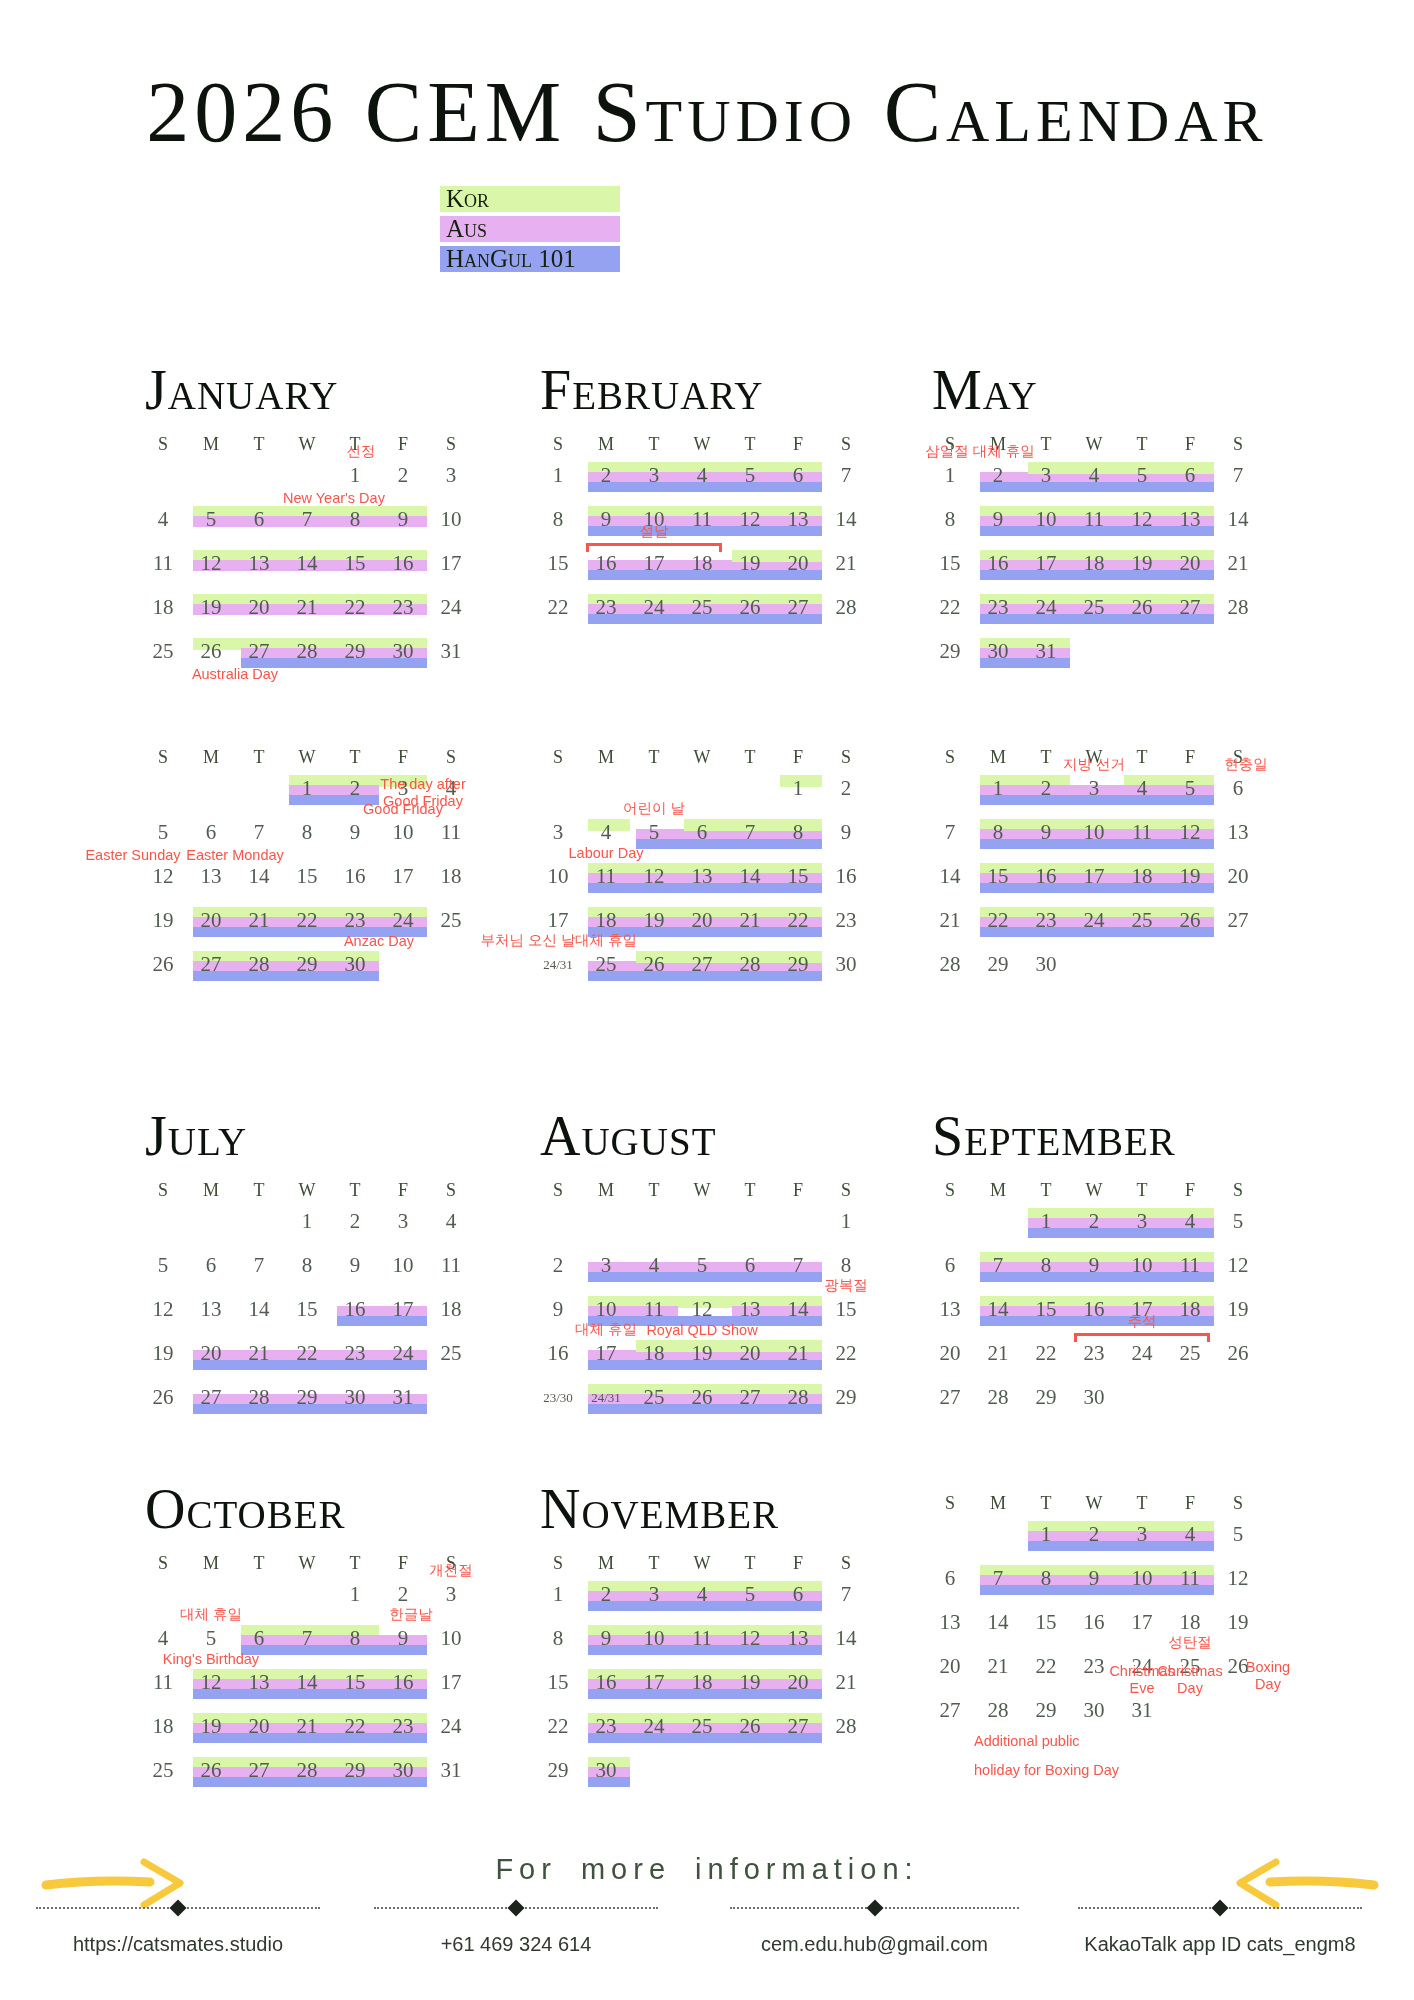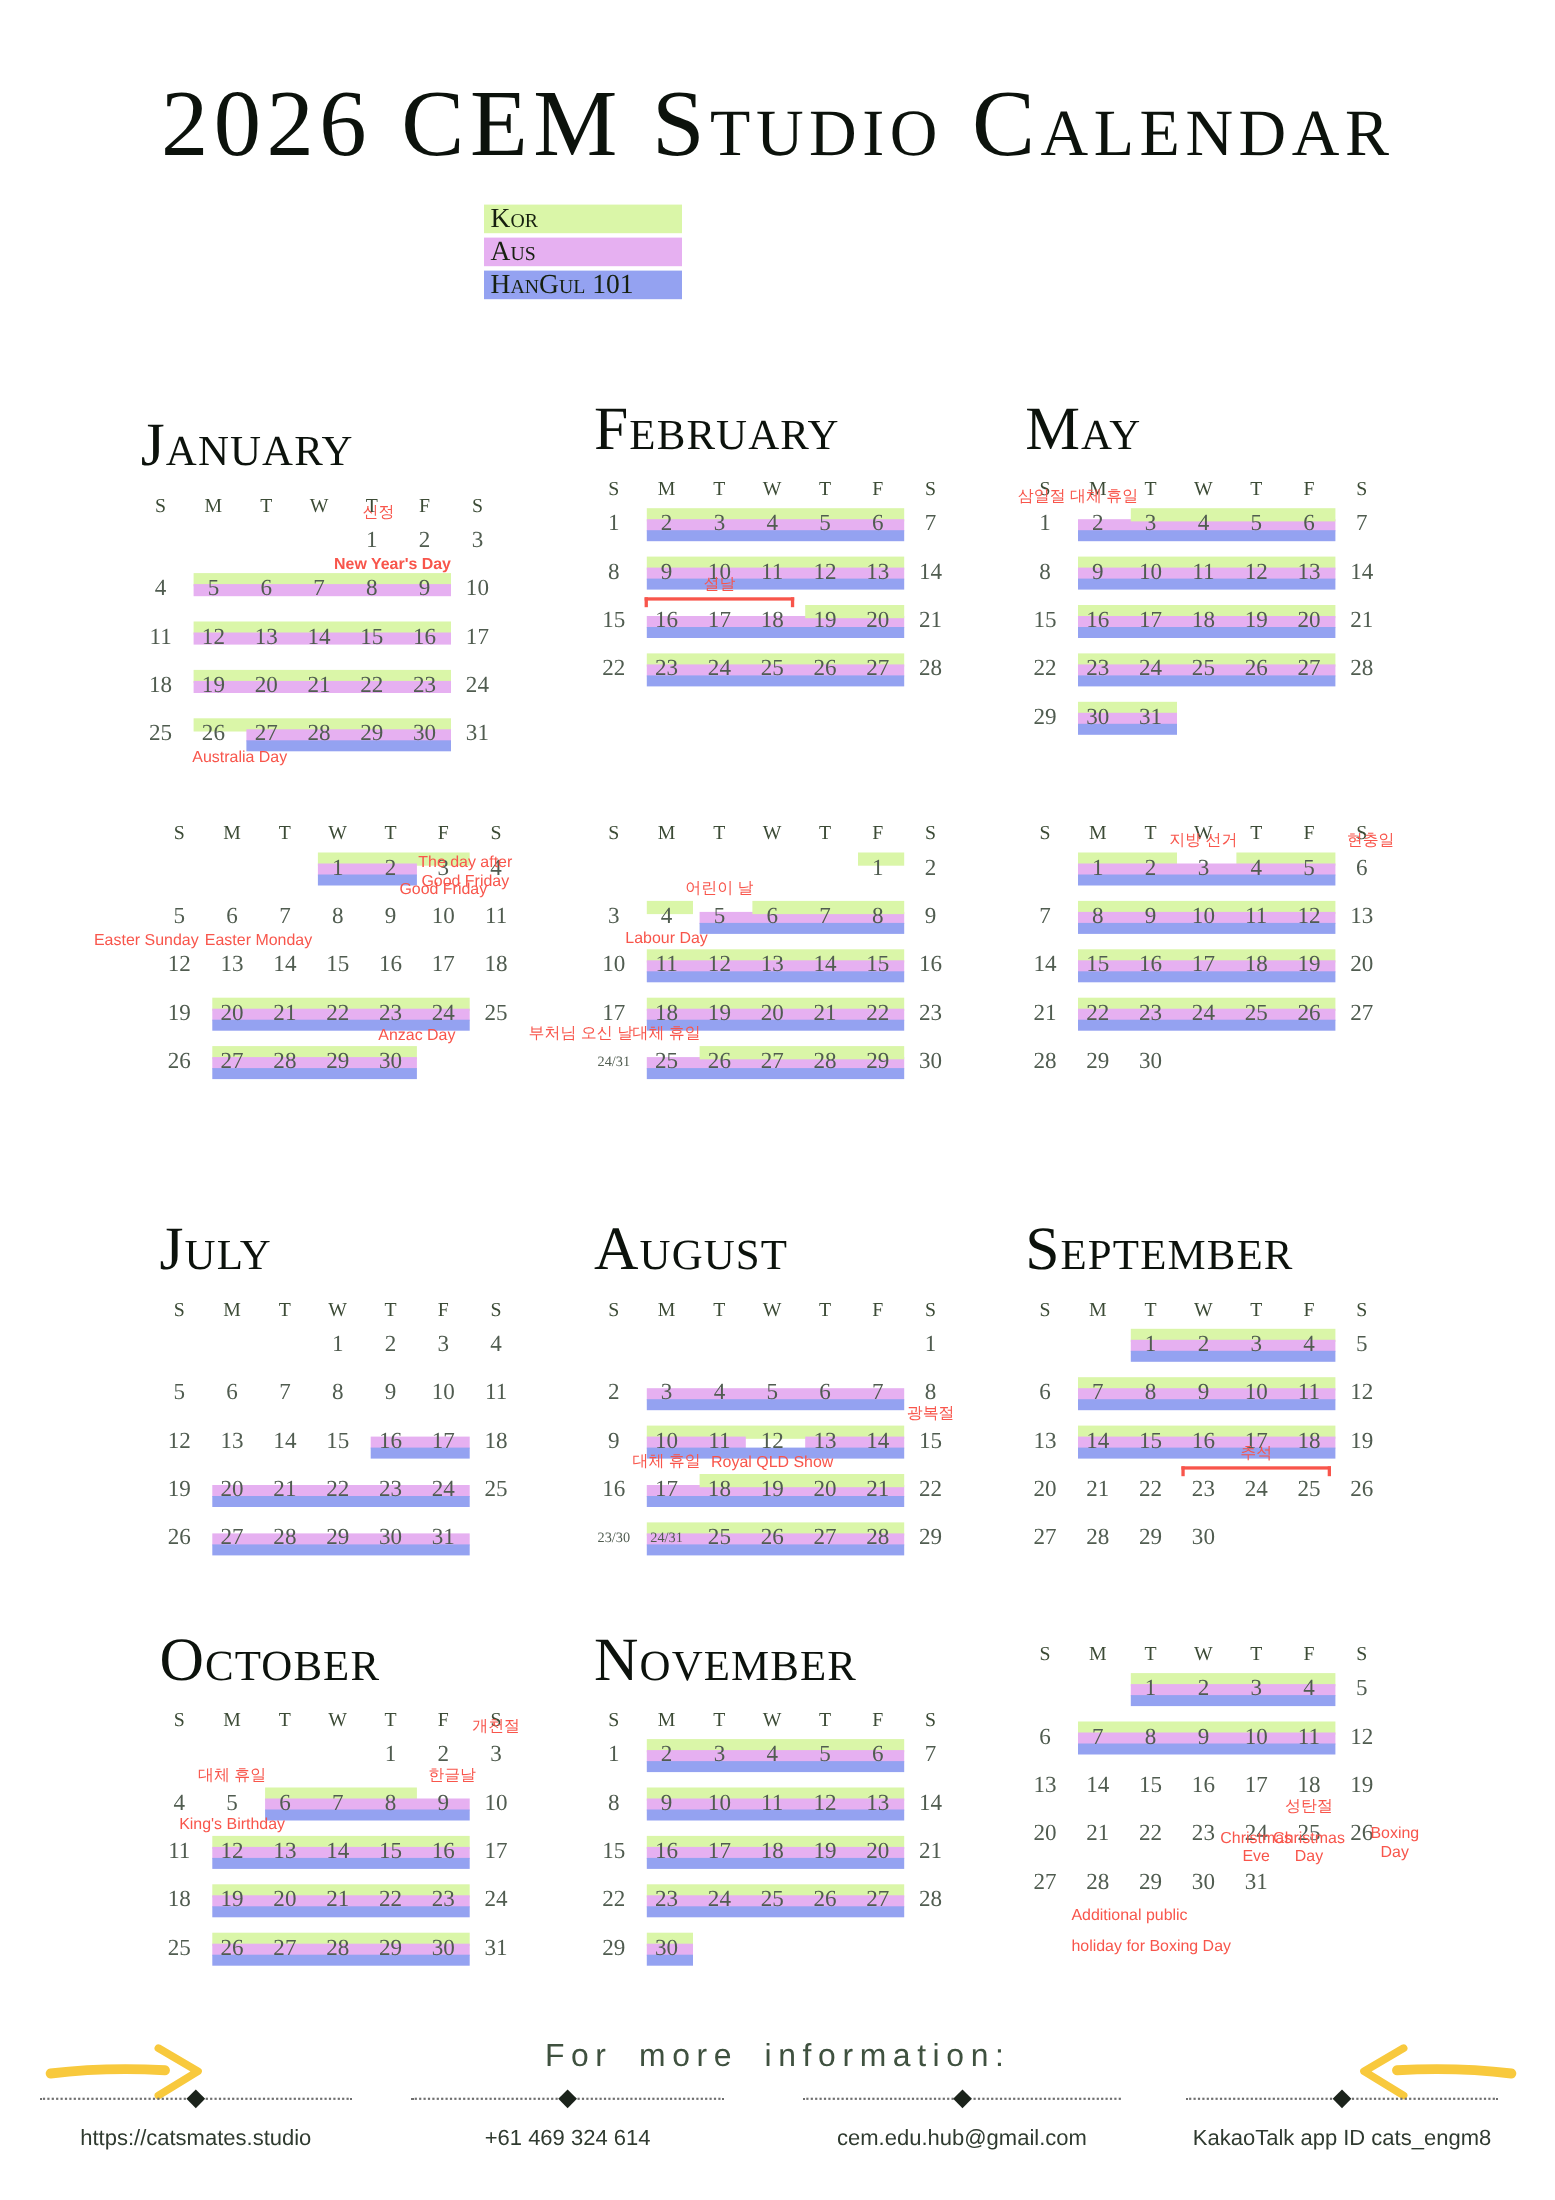--- a/index.html
+++ b/index.html
@@ -58,39 +58,39 @@
 
 <div class="main-title">2026 CEM Studio Calendar</div>
 
 <div class="legend" id="legend">
     <div class="legend-row" style="background: rgb(218, 246, 168);">Kor</div>
     <div class="legend-row" style="background: rgb(230, 176, 241);">Aus</div>
     <div class="legend-row" style="background: rgb(148, 162, 241);">HanGul 101</div>
   </div>
 
 <div class="months" id="months">
-    <div class="month-block" style="left: 122px; top: 0px; margin-top: 15px;">
+    <div class="month-block" style="left: 139px; top: 0px;">
       <div class="month-title">January</div>
       <div class="weekday-row">
         <div class="weekday-cell">S</div>
         <div class="weekday-cell">M</div>
         <div class="weekday-cell">T</div>
         <div class="weekday-cell">W</div>
         <div class="weekday-cell">T</div>
         <div class="weekday-cell">F</div>
         <div class="weekday-cell">S</div>
       </div>
       <div class="week">
         <div class="date-cell" style="left: 192px;">1</div>
         <div class="date-cell" style="left: 240px;">2</div>
         <div class="date-cell" style="left: 288px;">3</div>
         <div class="ann" style="left: 192px; width: 48px; top: -19px; justify-content: center; transform: translate(6px, 0px);">
           <span>신정</span>
         </div>
-        <div class="ann" style="left: 144px; width: 144px; top: 28px; justify-content: flex-end; font-weight: bold;">
+        <div class="ann" style="left: 144px; width: 144px; top: 28px; justify-content: flex-start;">
           <span>New Year's Day</span>
         </div>
       </div>
       <div class="week">
         <div class="band g" style="left: 54px; width: 234px;"></div>
         <div class="band p" style="left: 54px; width: 234px;"></div>
         <div class="date-cell" style="left: 0px;">4</div>
         <div class="date-cell" style="left: 48px;">5</div>
         <div class="date-cell" style="left: 96px;">6</div>
         <div class="date-cell" style="left: 144px;">7</div>

